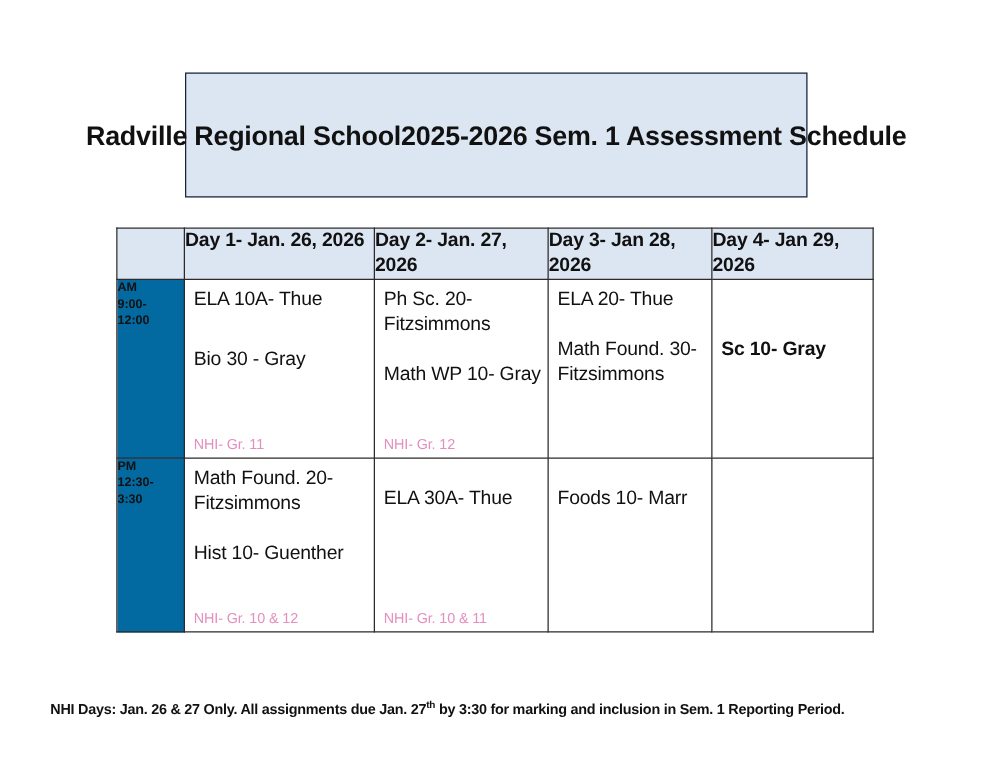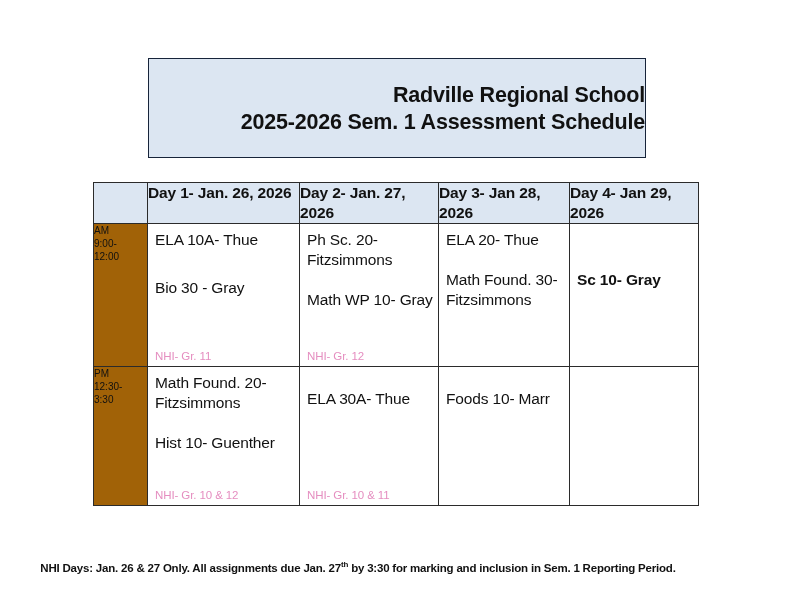--- a/index.html
+++ b/index.html
@@ -21,22 +21,22 @@
   .title-box {
     position: absolute;
     left: 148px;
     top: 58px;
     width: 498px;
     height: 100px;
     box-sizing: border-box;
     background: #dce6f2;
     border: 1.5px solid #17243a;
     display: flex;
-    flex-direction: column;
-    align-items: flex-end;
+    flex-direction: row;
+    align-items: center;
     justify-content: center;
     padding-top: 2px;
   }
   .title-line1,
   .title-line2 {
     font-weight: bold;
     font-size: 21.5px;
     line-height: 27px;
     letter-spacing: -0.2px;
     white-space: nowrap;
@@ -82,22 +82,22 @@
     font-weight: bold;
     font-size: 15.5px;
     line-height: 20px;
     letter-spacing: -0.15px;
     padding: 7px 0 7px 7px;
     color: #111111;
   }
 
   
   .time-cell {
-    background: #a16207;
-    font-weight: normal;
+    background: #0369a1;
+    font-weight: bold;
     font-size: 10px;
     line-height: 13px;
     padding: 6px 0 0 7px;
     color: #111111;
   }
 
   
   .slot-cell {
     background: #ffffff;
     padding: 0;

